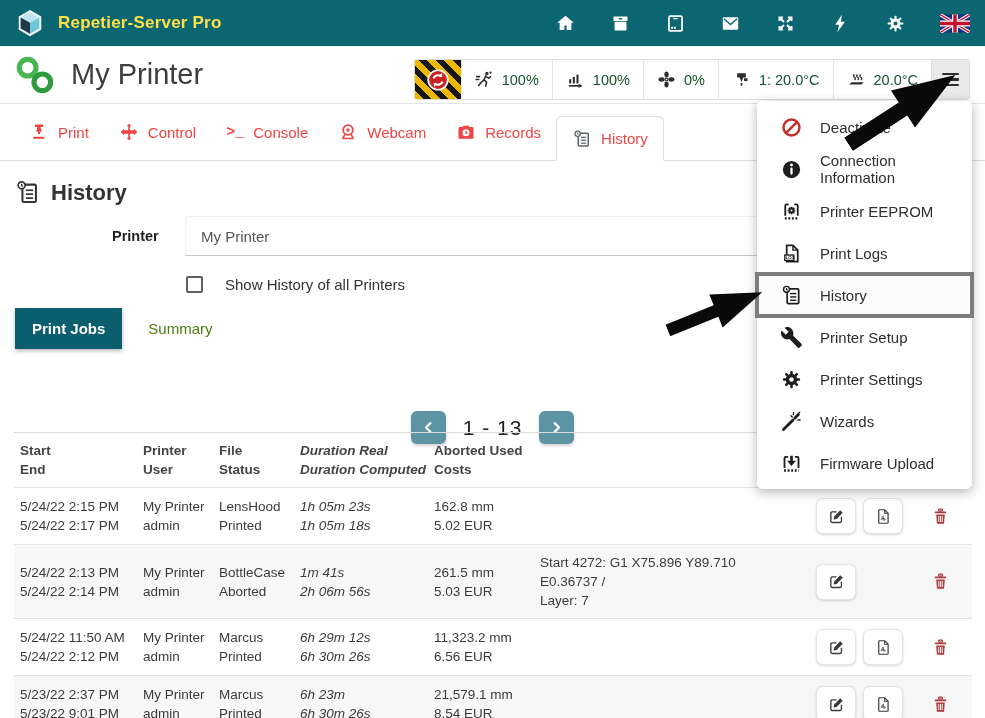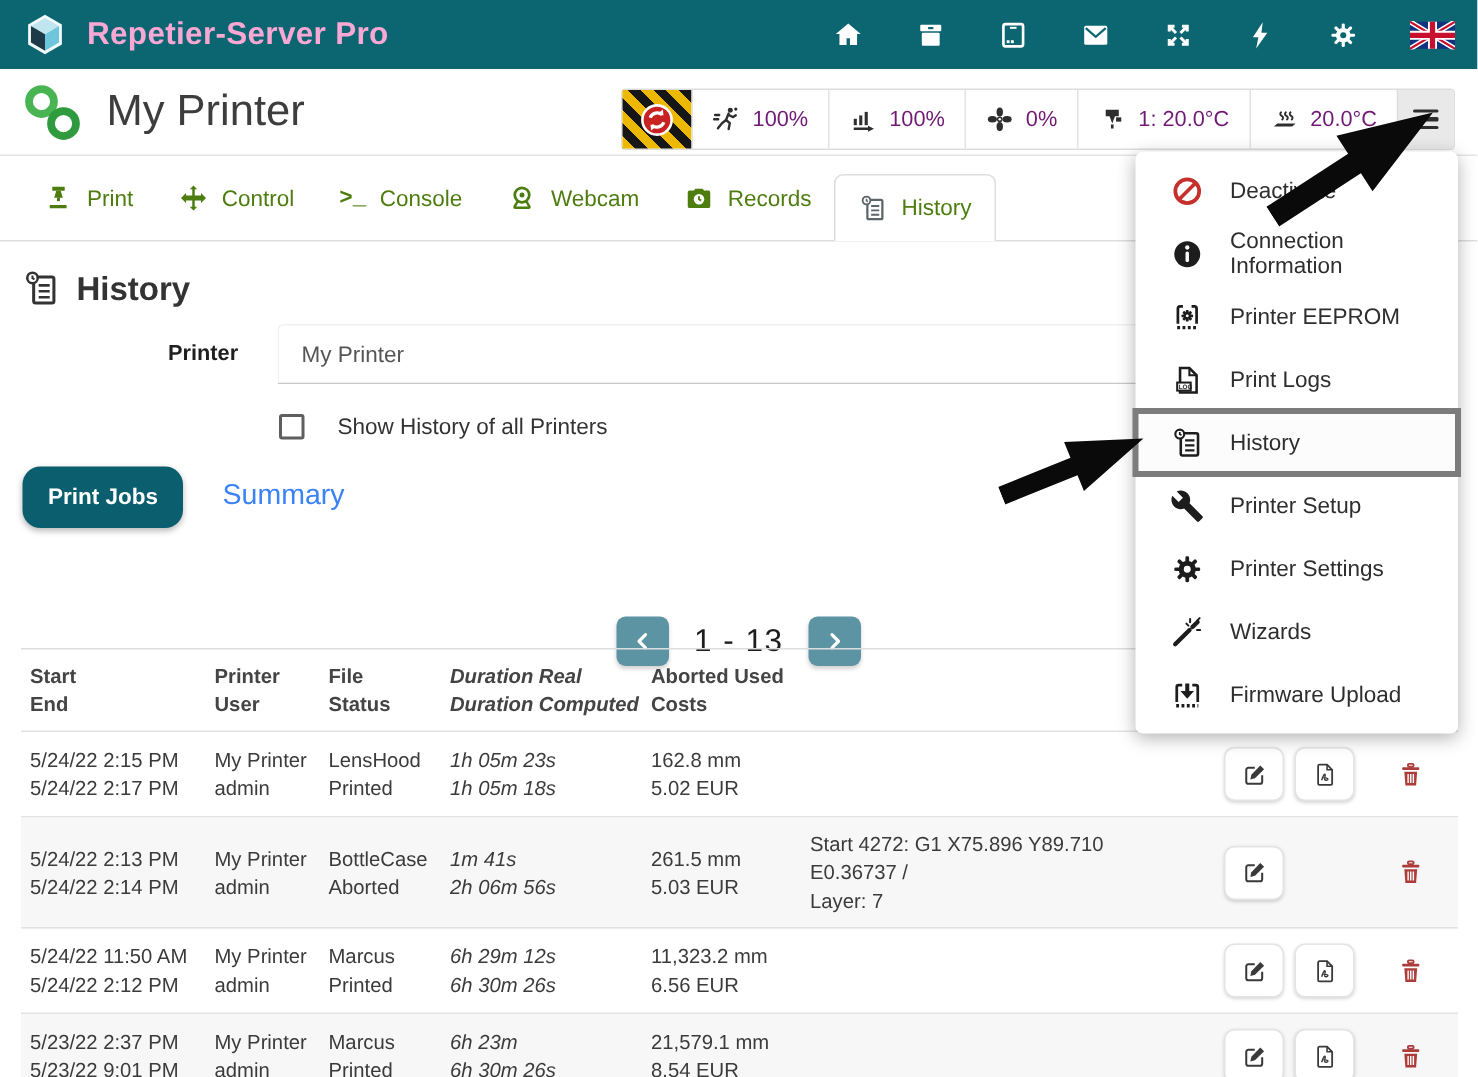--- a/index.html
+++ b/index.html
@@ -9,38 +9,38 @@
     font-family:"Liberation Sans","DejaVu Sans",sans-serif; color:#3b3b3b;
   }
   svg { display:block; }
 
   
   .navbar {
     position:absolute; left:0; top:0; width:985px; height:46px;
     background:#0c6672; display:flex; align-items:center; padding:0 15px;
   }
   .nav-logo { width:30px; height:30px; }
-  .nav-title { color:#f9a8d4; font-size:21px; font-weight:bold; margin-left:13px; letter-spacing:.2px; }
+  .nav-title { color:#fde047; font-size:17px; font-weight:bold; margin-left:13px; letter-spacing:.2px; }
   .nav-icons { margin-left:auto; display:flex; align-items:center; gap:34px; }
   .nav-ic { width:21px; height:21px; cursor:pointer; }
   .nav-flag { width:30px; height:19px; }
 
   
   .phdr {
     position:absolute; left:0; top:46px; width:985px; height:58px;
     border-bottom:1px solid #e4e4e4; background:#fff;
     display:flex; align-items:center; padding:0 15px;
   }
   .chain { width:40px; height:40px; }
   .pname { font-size:29px; font-weight:500; color:#3d3d3d; margin-left:16px; }
 
   .statusbar {
     position:absolute; right:15px; top:59px; height:41px;
     display:flex; align-items:stretch; border:1px solid #ddd; border-radius:3px;
-    background:#fff; font-size:14.5px; color:#701a75;
+    background:#fff; font-size:14.5px; color:#14532d;
   }
   .estop {
     width:46px; display:flex; align-items:center; justify-content:center;
     background:repeating-linear-gradient(45deg,#edb800 0 6px,#161616 6px 12px);
     cursor:pointer;
   }
   .seg {
     display:flex; align-items:center; gap:8px; padding:0 13px;
     border-left:1px solid #e4e4e4; cursor:pointer; white-space:nowrap;
   }
@@ -53,21 +53,21 @@
   .burger i { display:block; width:17px; height:2.6px; background:#2e2e2e; border-radius:1px; }
 
   
   .tabs {
     position:absolute; left:0; top:104px; width:985px; height:57px;
     display:flex; align-items:center; padding-left:14px;
     border-bottom:1px solid #ddd; background:#fff;
   }
   .tab {
     display:flex; align-items:center; gap:9px; padding:0 15px; height:100%;
-    color:#4d7c0f; font-size:15px; cursor:pointer;
+    color:#ef4444; font-size:15px; cursor:pointer;
   }
   .tab svg { width:20px; height:20px; }
   .tab .console-glyph { font-family:"Liberation Mono","DejaVu Sans Mono",monospace; font-weight:bold; font-size:15px; }
   .tab.active {
     height:45px; align-self:flex-end; margin-bottom:-1px; background:#fff;
     border:1px solid #ddd; border-bottom:1px solid #fff; border-radius:6px 6px 0 0;
     z-index:2;
   }
   .tab.active svg { color:#5c6568; }
 
@@ -84,24 +84,24 @@
     font-size:15px; color:#555; cursor:pointer;
   }
 
   .cbrow { position:absolute; left:186px; top:276px; display:flex; align-items:center; gap:22px; cursor:pointer; }
   .cb { width:17px; height:17px; border:2px solid #5f5f5f; border-radius:2px; background:#fff; }
   .cbl { font-size:15px; color:#333; }
 
   .viewbtns { position:absolute; left:15px; top:308px; display:flex; align-items:center; }
   .btn-primary {
     background:#0b5e6e; color:#fff; font-size:15px; font-weight:bold;
-    border:none; border-radius:12px; padding:12px 17px; cursor:pointer;
+    border:none; border-radius:0; padding:12px 17px; cursor:pointer;
     box-shadow:0 2px 4px rgba(0,0,0,.28);
   }
-  .btn-flat { background:none; border:none; color:#3b82f6; font-size:19px; padding:12px 16px; margin-left:10px; cursor:pointer;text-align:center; }
+  .btn-flat { background:none; border:none; color:#4d7c0f; font-size:15px; padding:12px 16px; margin-left:10px; cursor:pointer;text-align:center; }
 
   .pager { position:absolute; left:0; top:375px; width:985px; display:flex; align-items:center; justify-content:center; gap:17px;margin-top:36px; }
   .pgbtn {
     width:35px; height:33px; background:#5d94a4; border:none; border-radius:6px;
     display:flex; align-items:center; justify-content:center; cursor:pointer;
     box-shadow:0 2px 3px rgba(0,0,0,.18);
   }
   .pgbtn svg { width:15px; height:15px; }
   .pgrange { font-size:21px; color:#1d1d1d; letter-spacing:1px; }
 

